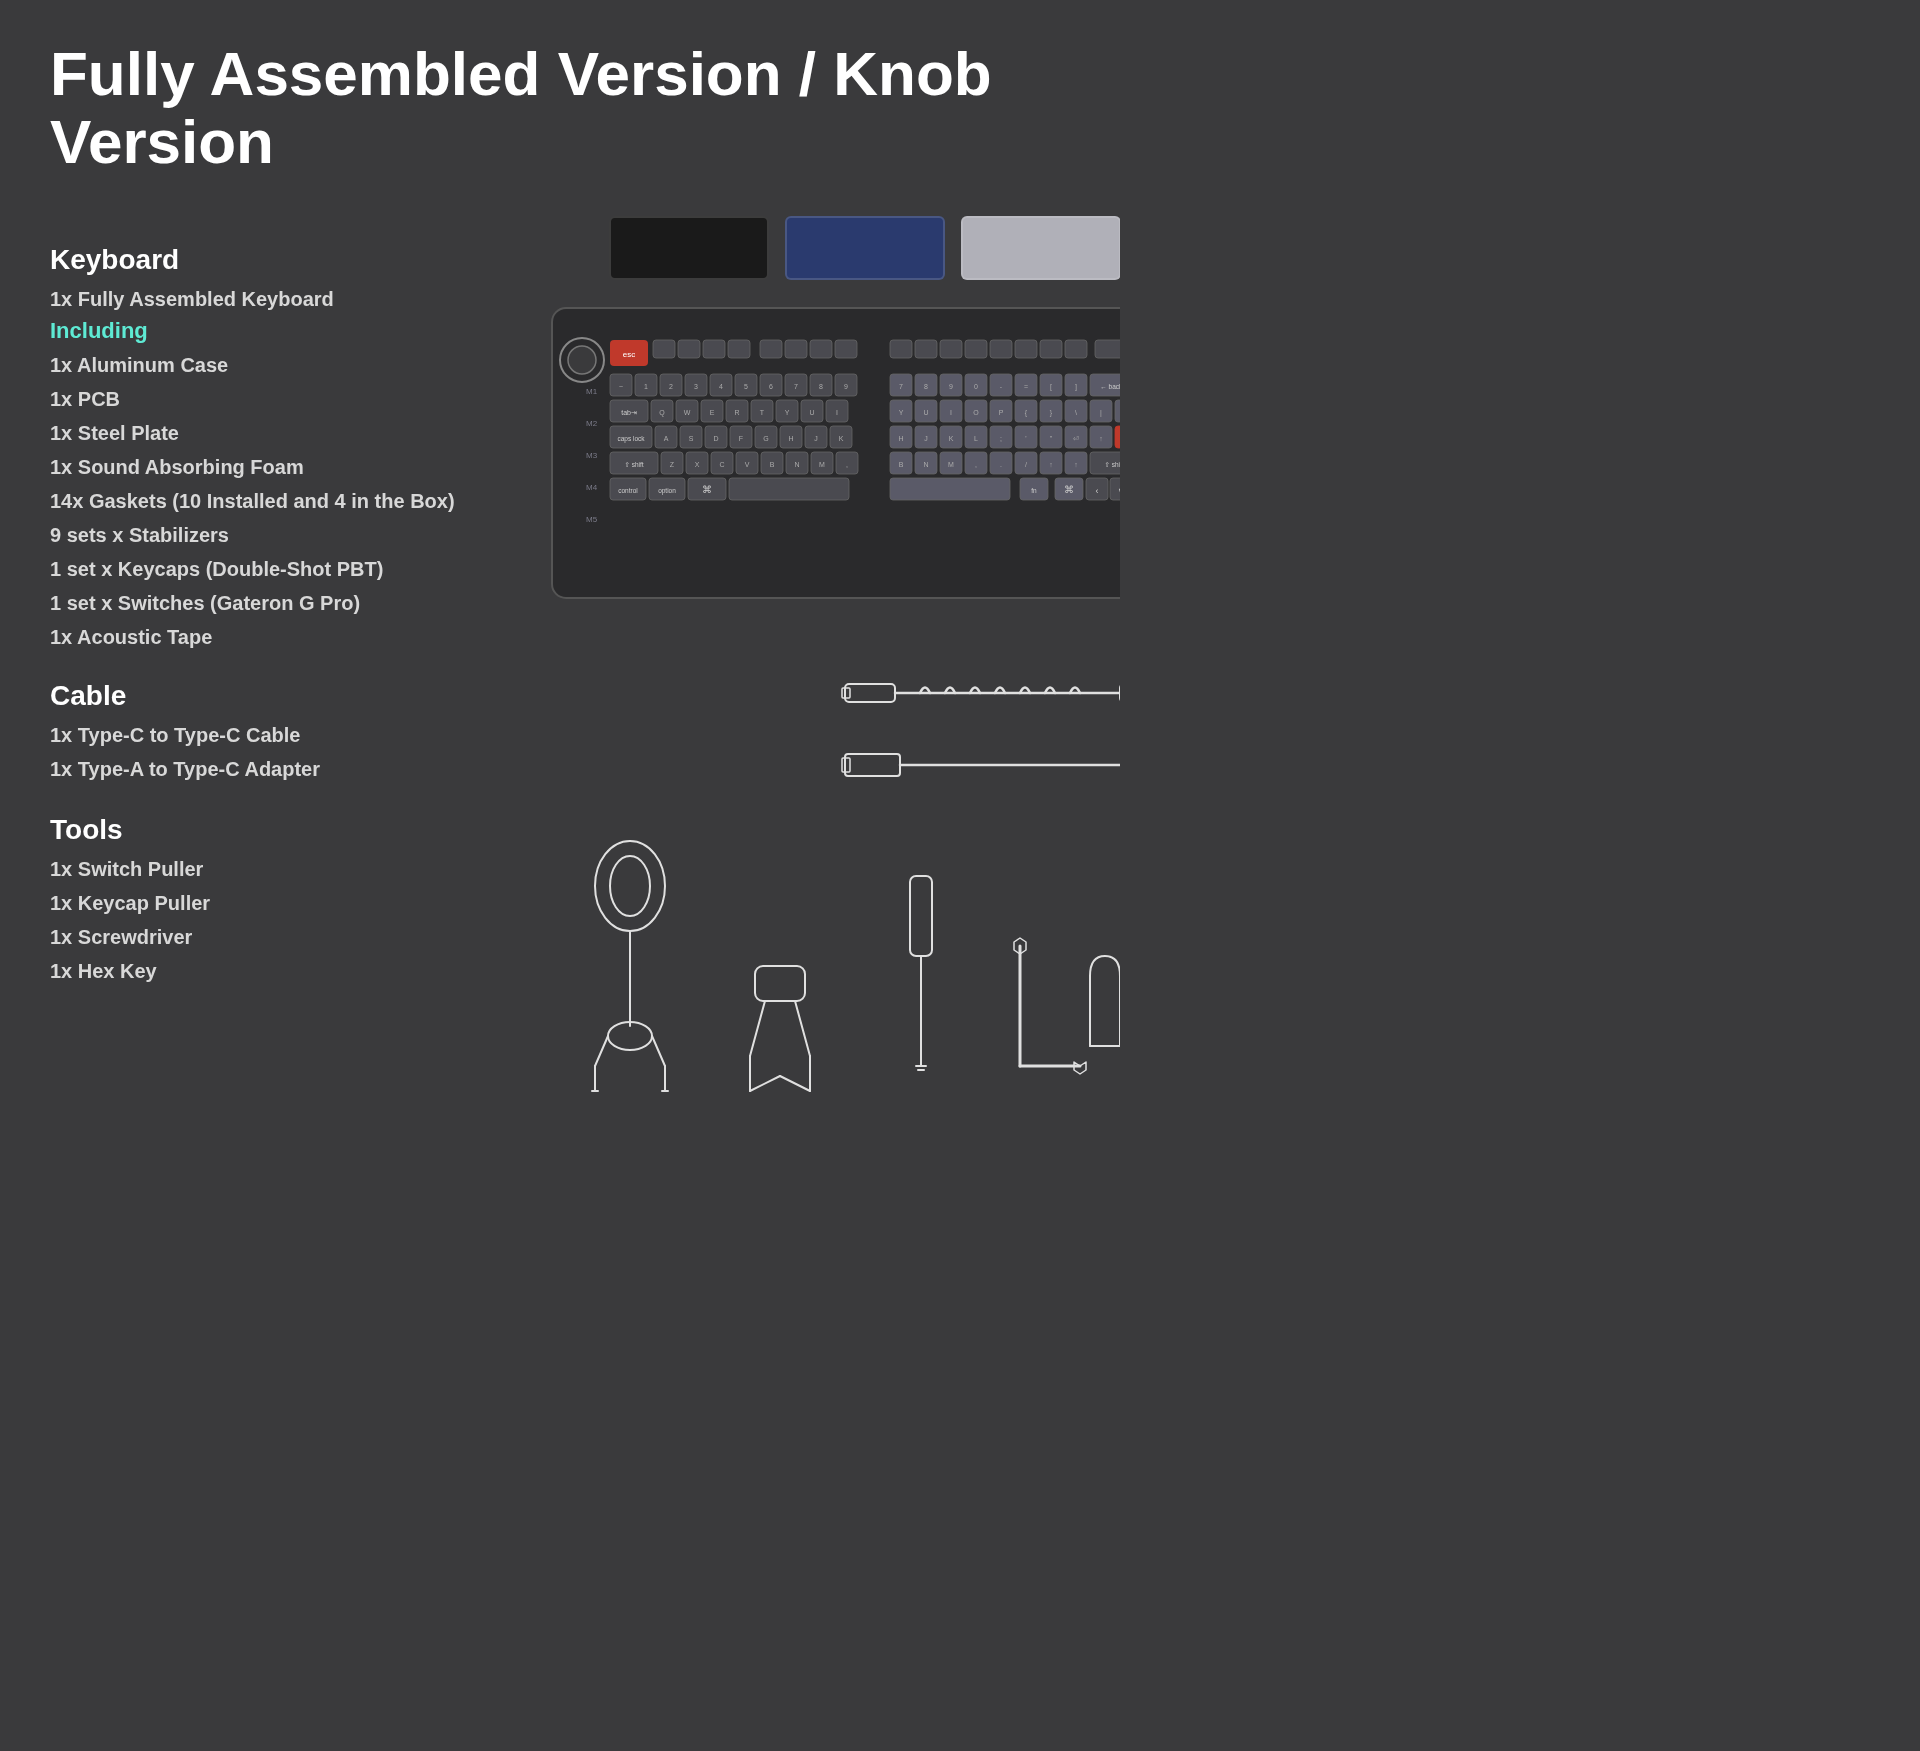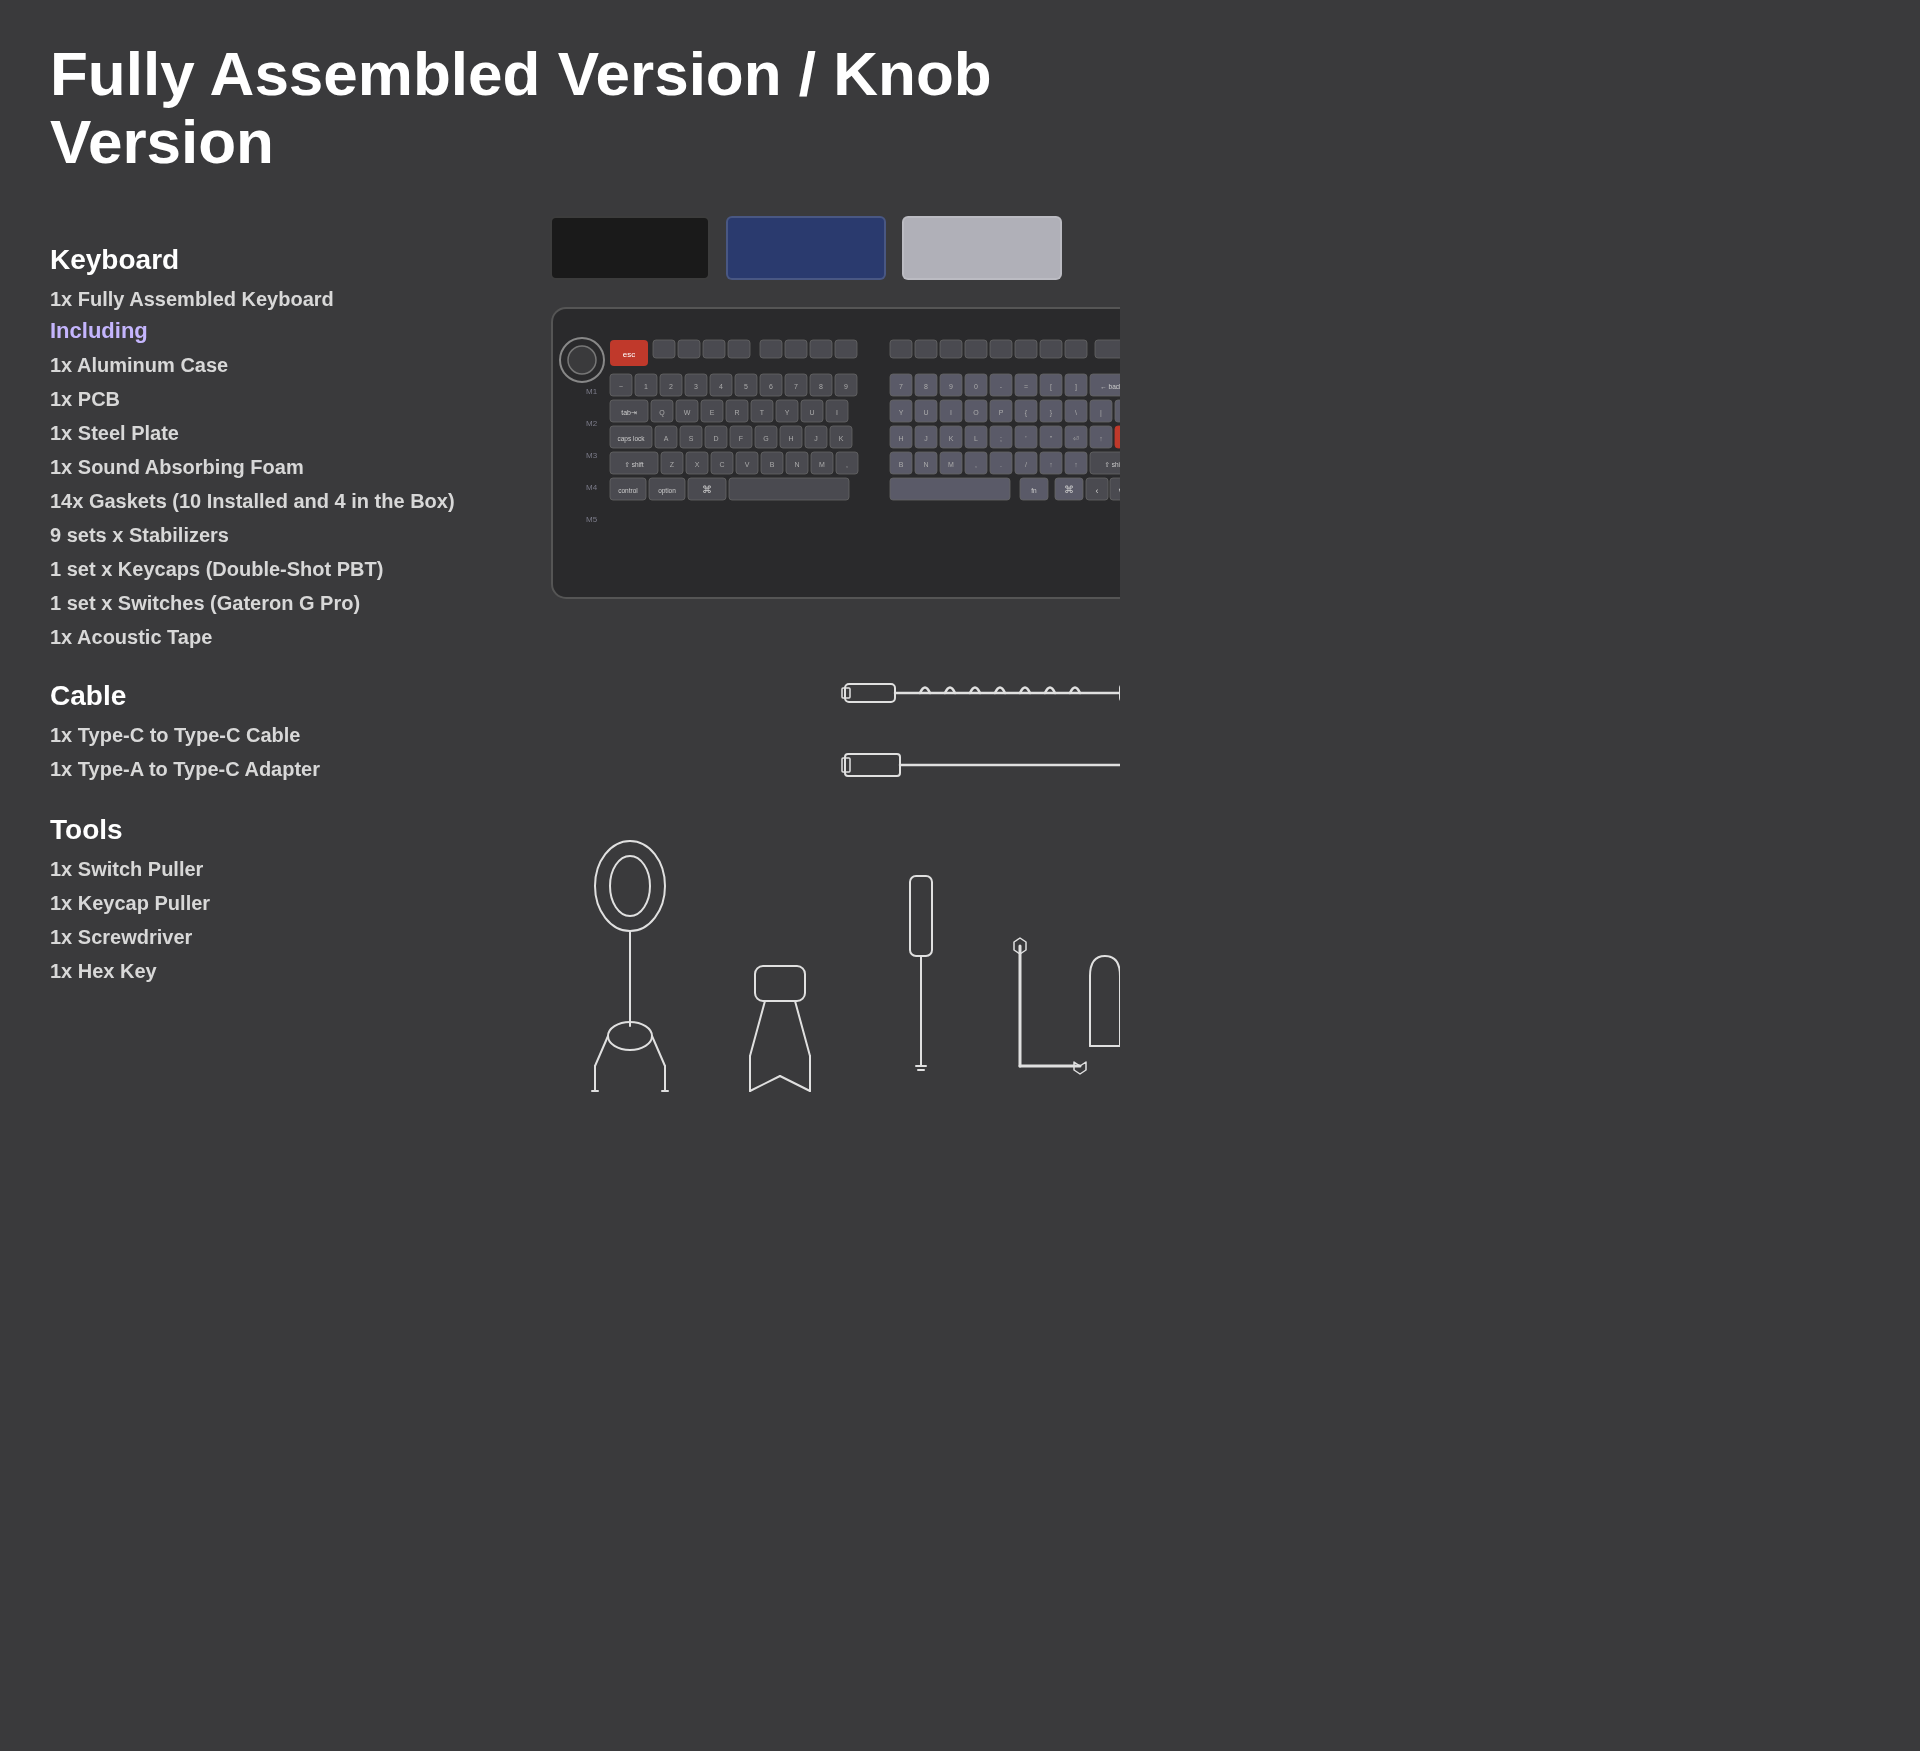--- a/index.html
+++ b/index.html
@@ -29,35 +29,35 @@
     }
 
     .left-col {
       flex: 0 0 460px;
     }
 
     .right-col {
       flex: 1;
       display: flex;
       flex-direction: column;
-      align-items: flex-start;
+      align-items: center;
     }
 
     .section-title {
       font-size: 28px;
       font-weight: 800;
       color: #ffffff;
       margin-bottom: 8px;
       margin-top: 28px;
     }
 
     .item-bold {
       font-size: 22px;
       font-weight: 700;
-      color: #c4b5fd;
+      color: #5eead4;
       margin-bottom: 6px;
     }
 
     .item {
       font-size: 20px;
       font-weight: 700;
       color: #d8d8d8;
       margin-bottom: 4px;
       line-height: 1.5;
     }

